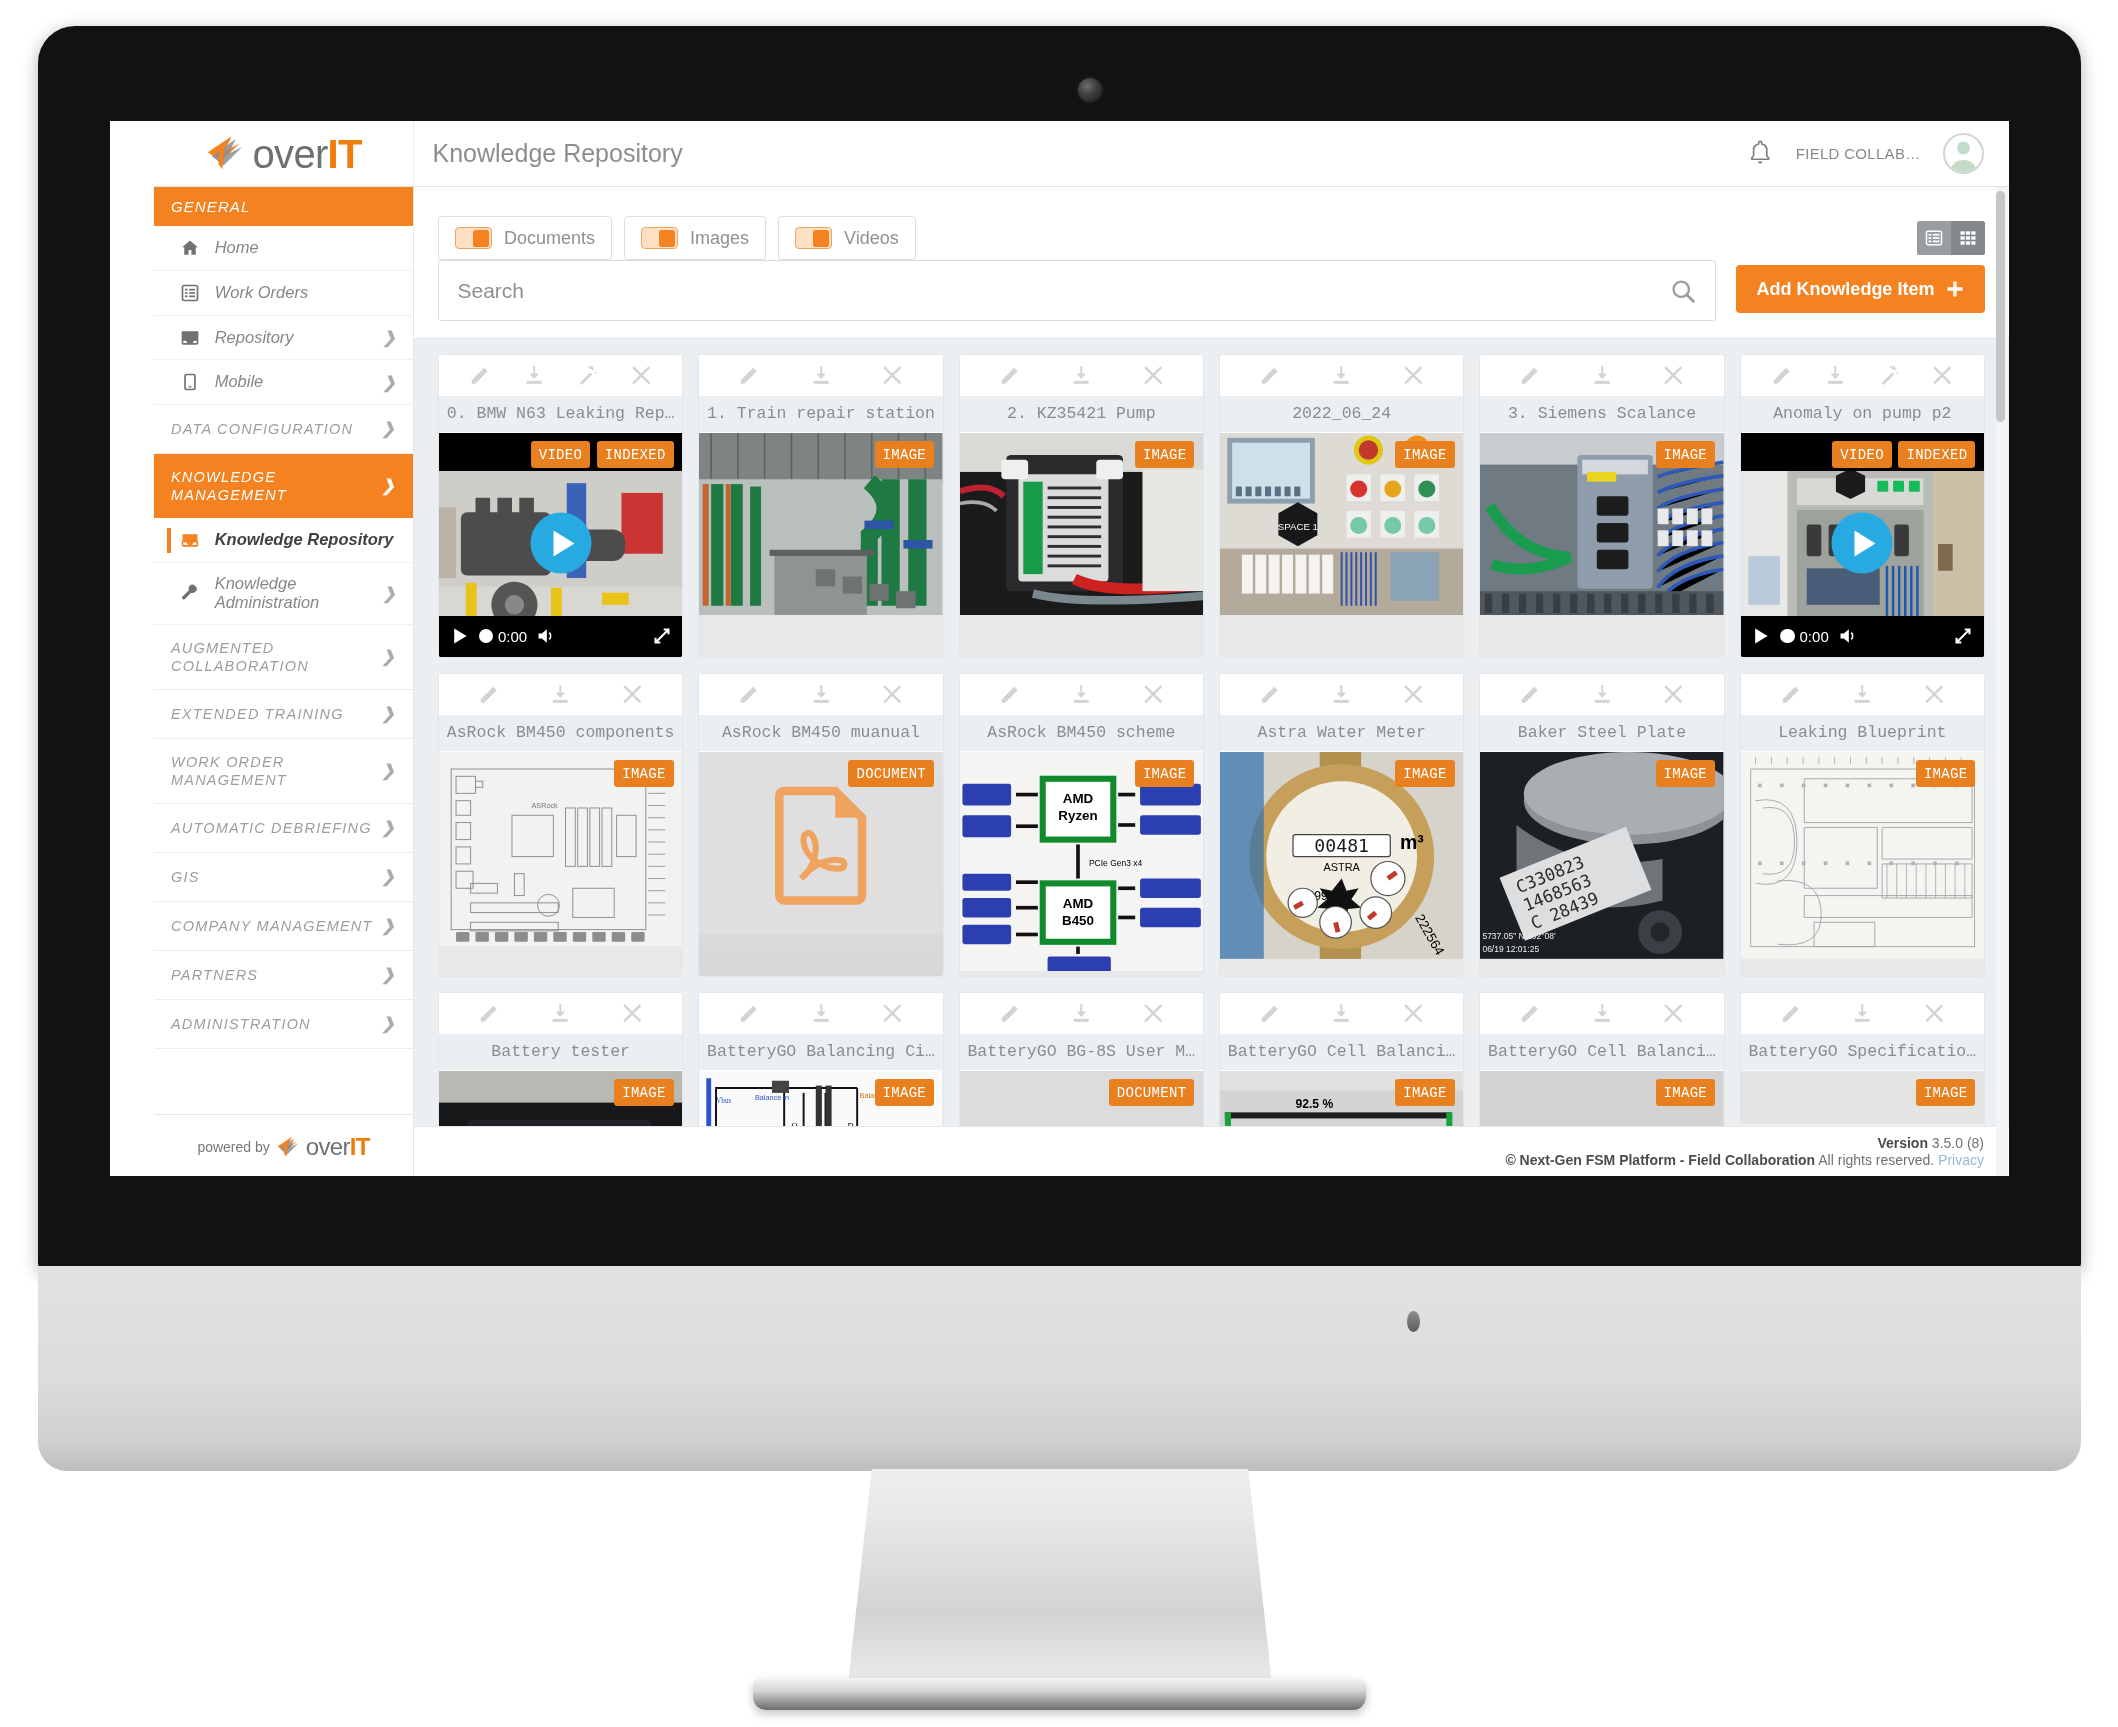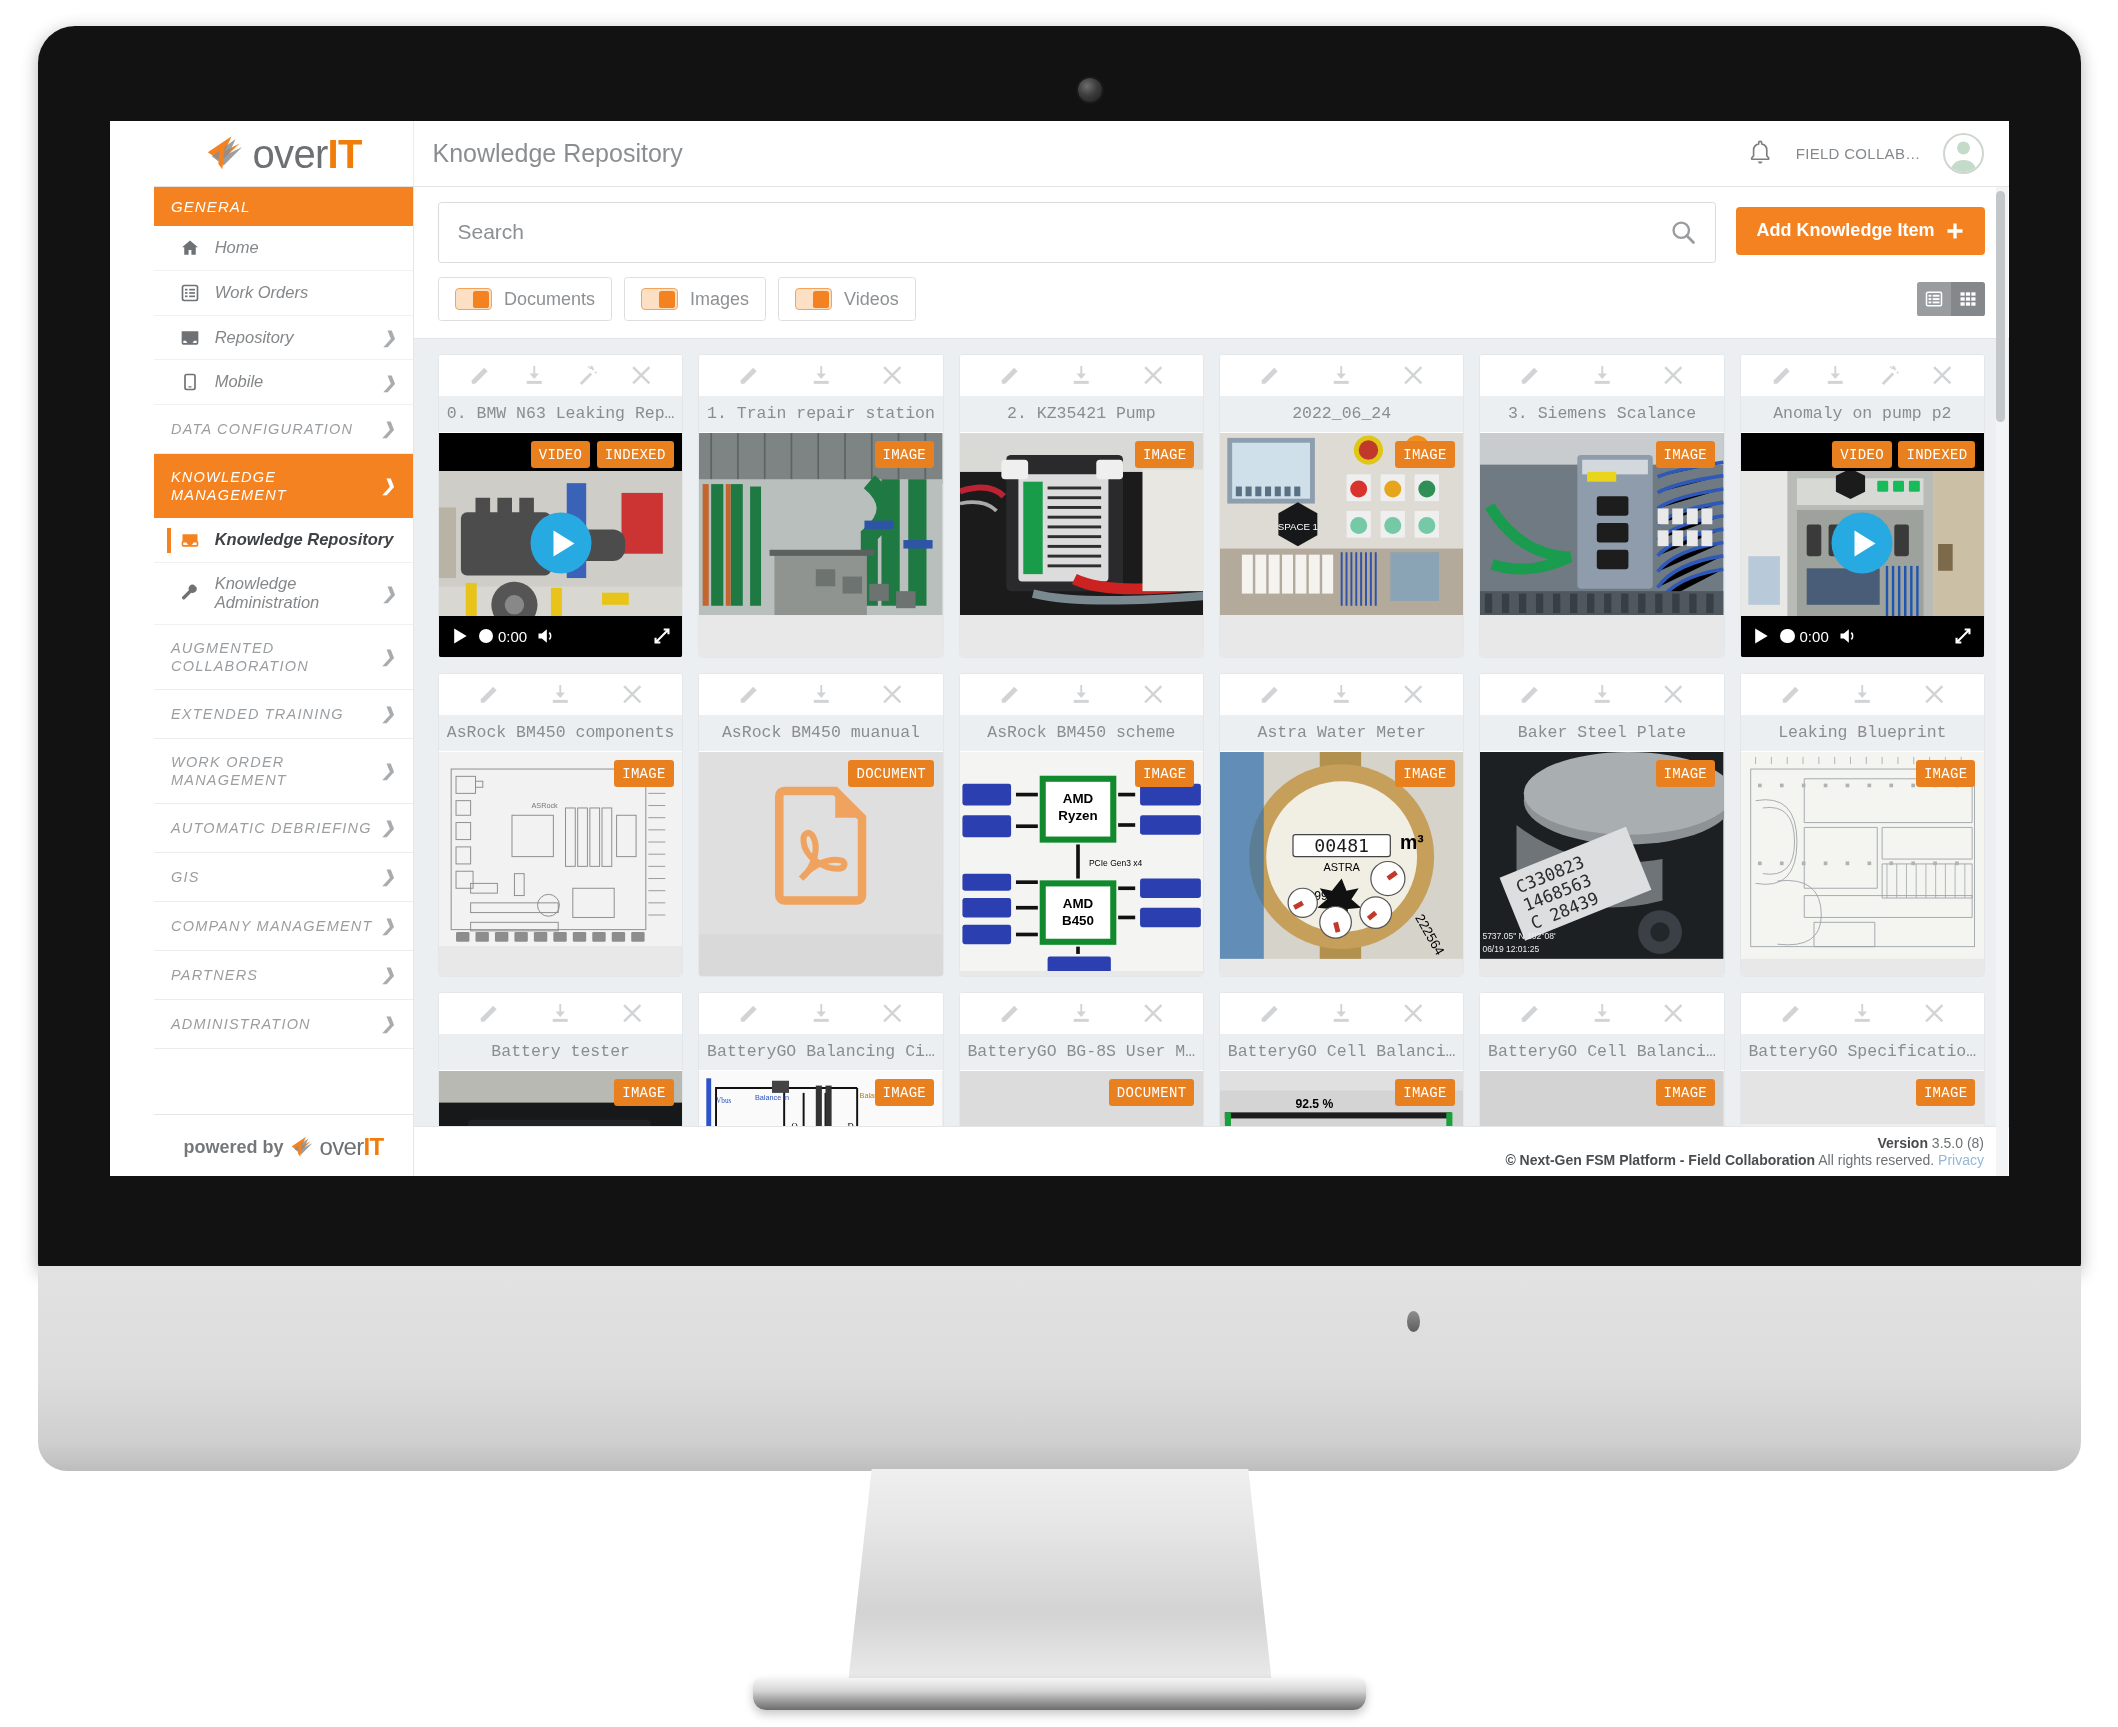--- a/index.html
+++ b/index.html
@@ -84,21 +84,21 @@
   .nav-item .lbl { flex:1; line-height:1.2; }
   .nav-item.current { color:#3f4245; font-weight:700; }
   .nav-item.current:before {
     content:""; position:absolute; left:13.2px; top:9.2px; width:4px; height:25px; background:#f58220;
   }
   .nav-ico { width:22.5px; height:22.5px; flex:0 0 22.5px; display:flex; align-items:center; justify-content:center; }
   .chev { font-size:16px; color:#a9acaf; font-weight:700; }
   #sidebar-footer {
     border-top:0.7px solid #e6e6e6; padding:20px 0 17px 0; display:flex; align-items:center; justify-content:center; gap:6px;
   }
-  #sidebar-footer .pw { font-size:18px; font-weight:700; color:#75787b; }
+  #sidebar-footer .pw { font-size:14px; font-weight:400; color:#75787b; }
   #sidebar-footer .brand-text { font-size:24px; }
   #sidebar-footer .brand-mark { width:24px; height:22.5px; }
 
   
   #content { flex:1; display:flex; flex-direction:column; background:#eceff1; min-width:0; position:relative; }
   #search-panel { background:#fff; padding:14.5px 24px 17px 24px; border-bottom:0.7px solid #e1e4e6; flex:0 0 auto; }
   #search-row { display:flex; align-items:stretch; gap:20px; }
   #search-box {
     flex:1; height:61px; border:0.7px solid #d9dcde; border-radius:3.3px; background:#fff;
     display:flex; align-items:center; padding:0 18.5px;
@@ -357,36 +357,20 @@
             <path d="M10 32 L46 6 L36 28 L56 18 L28 46 Z" fill="#8b8e91" opacity=".85"></path>
             <path d="M22 16 L30 12 L26 52 L20 44 Z" fill="#f58220"></path>
           </svg>
           <span class="brand-text"><span>over</span><span class="it">IT</span></span>
         </div>
       </div>
 
       <div id="content">
 
         <div id="search-panel">
-          <div id="search-row">
-            <div id="search-box">
-              <input id="search-input" type="text" placeholder="Search" style="">
-              <svg class="search-icon" viewBox="0 0 24 24">
-                <circle cx="10.5" cy="10.5" r="6.6" fill="none" stroke="#9a9da0" stroke-width="2"></circle>
-                <line x1="15.3" y1="15.3" x2="21" y2="21" stroke="#9a9da0" stroke-width="2.4" stroke-linecap="round"></line>
-              </svg>
-            </div>
-            <button id="add-btn">
-              <span>Add Knowledge Item</span>
-              <svg width="20" height="20" viewBox="0 0 24 24">
-                <path d="M10 3h4v7h7v4h-7v7h-4v-7H3v-4h7z" fill="#fff"></path>
-              </svg>
-            </button>
-          </div>
-
           <div id="filter-row">
             <div class="toggle-pill">
               <span class="switch">
                   <span class="knob"></span>
                 </span>
               <span class="toggle-lbl">Documents</span>
             </div>
             <div class="toggle-pill">
               <span class="switch">
                   <span class="knob"></span>
@@ -421,20 +405,36 @@
                     <rect x="3" y="10" width="5" height="4"></rect>
                       <rect x="9.5" y="10" width="5" height="4"></rect>
                       <rect x="16" y="10" width="5" height="4"></rect>
                     <rect x="3" y="16" width="5" height="4"></rect>
                       <rect x="9.5" y="16" width="5" height="4"></rect>
                       <rect x="16" y="16" width="5" height="4"></rect>
                   </g>
                 </svg>
               </div>
             </div>
+          </div>
+
+          <div id="search-row">
+            <div id="search-box">
+              <input id="search-input" type="text" placeholder="Search" style="">
+              <svg class="search-icon" viewBox="0 0 24 24">
+                <circle cx="10.5" cy="10.5" r="6.6" fill="none" stroke="#9a9da0" stroke-width="2"></circle>
+                <line x1="15.3" y1="15.3" x2="21" y2="21" stroke="#9a9da0" stroke-width="2.4" stroke-linecap="round"></line>
+              </svg>
+            </div>
+            <button id="add-btn">
+              <span>Add Knowledge Item</span>
+              <svg width="20" height="20" viewBox="0 0 24 24">
+                <path d="M10 3h4v7h7v4h-7v7h-4v-7H3v-4h7z" fill="#fff"></path>
+              </svg>
+            </button>
           </div>
         </div>
 
         <div id="cards-area">
           <div id="cards-grid">
               <div class="card">
                 <div class="card-tools">
                   <svg class="tool-ico" viewBox="0 0 24 24">
                     <path d="M3 17.3 16.2 4.1l3.7 3.7L6.7 21H3z" fill="#b9bcbf"></path>
                   </svg>

